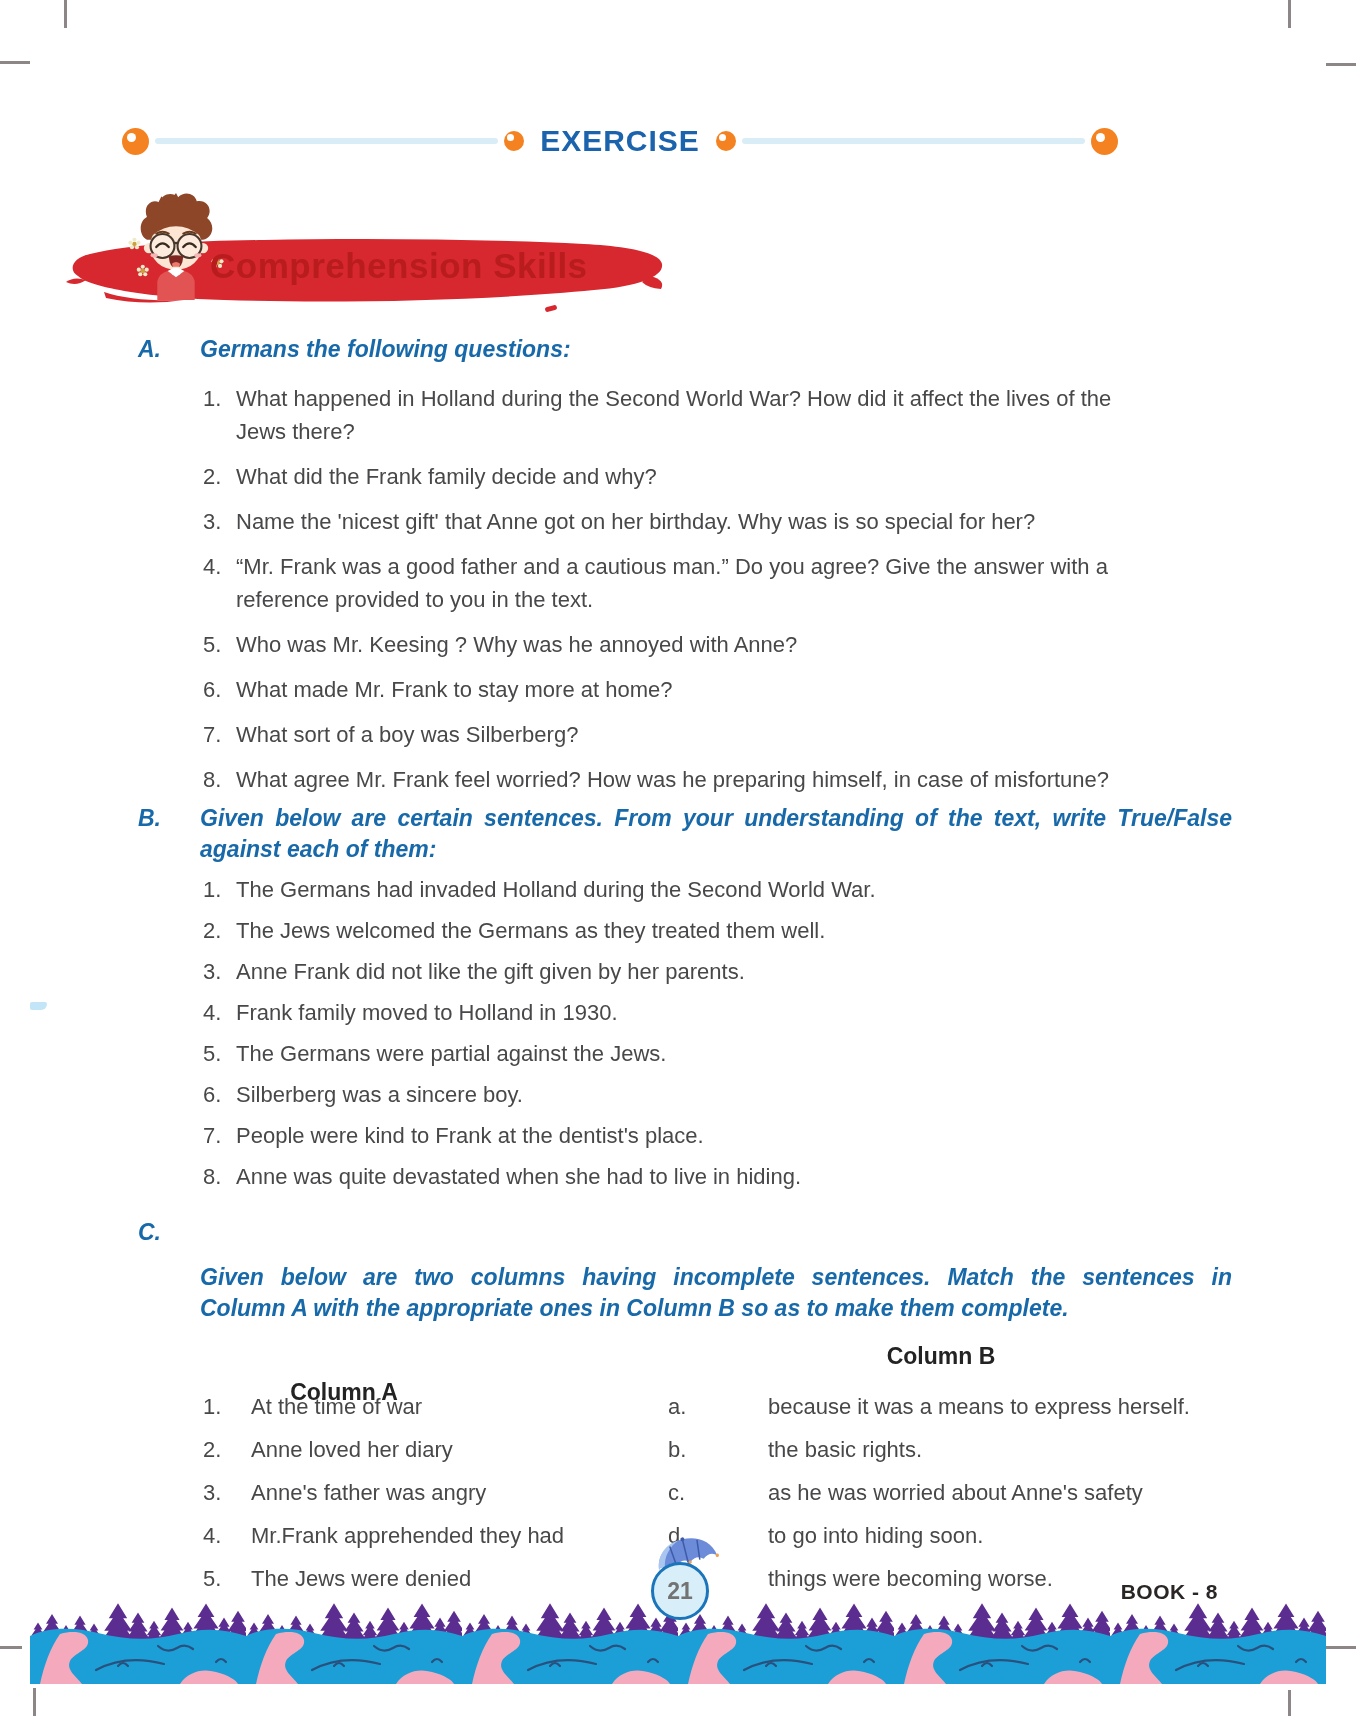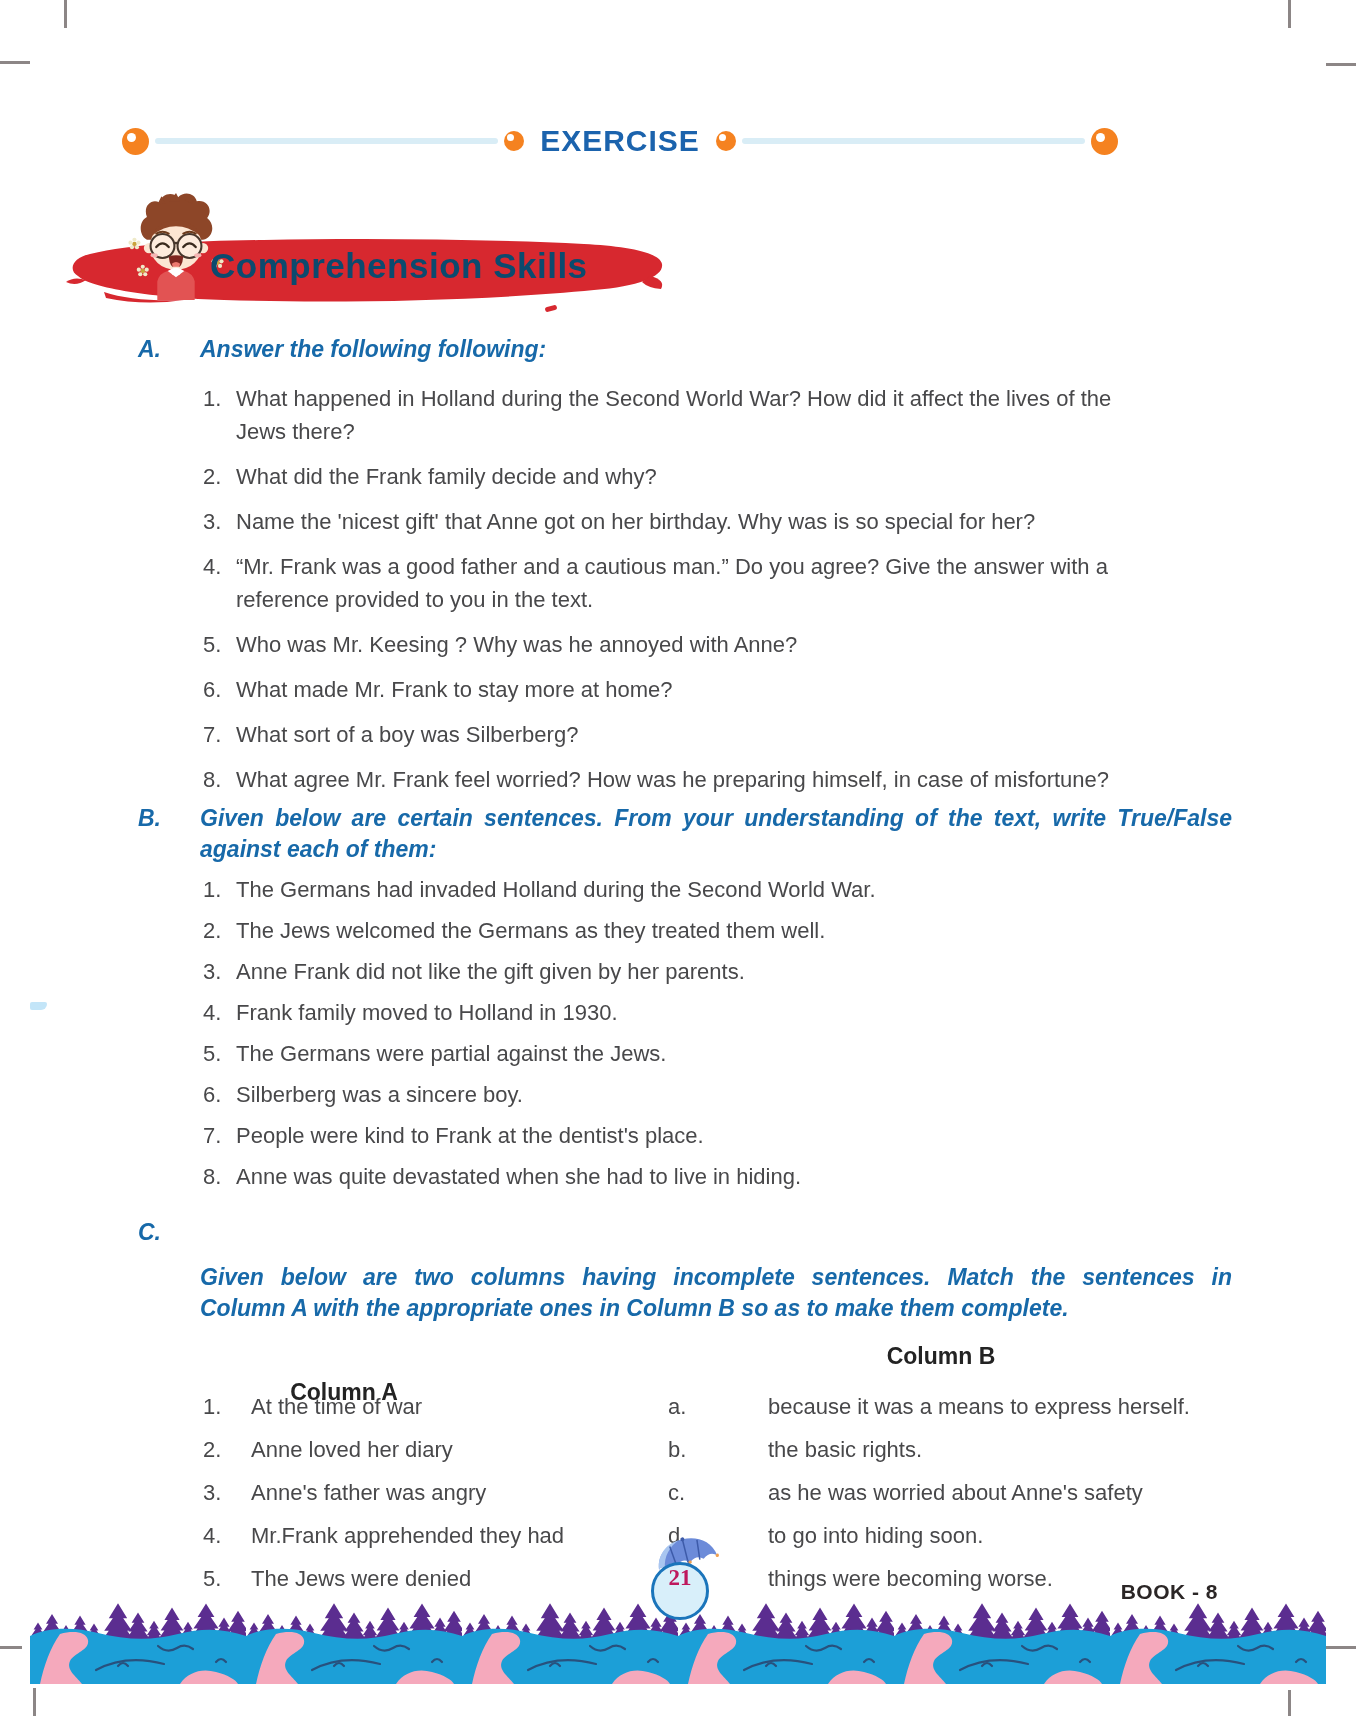--- a/index.html
+++ b/index.html
@@ -21,21 +21,21 @@
   .dot::after{content:"";position:absolute;border-radius:50%;background:#ffffff;}
   .dot.big{width:27px;height:27px;}
   .dot.big::after{width:9px;height:9px;left:5px;top:5px;}
   .dot.small{width:20px;height:20px;}
   .dot.small::after{width:7px;height:7px;left:3px;top:3px;}
   .exline{height:6px;background:#D9EDF6;border-radius:3px;flex:1 1 auto;margin:0 6px;}
   .extitle{font-size:30px;font-weight:800;color:#1B63AD;letter-spacing:1px;margin:0 16px;}
 
   
   .banner{position:absolute;left:64px;top:234px;width:604px;height:74px;z-index:2;}
-  .banner-title{position:absolute;left:210px;top:246px;z-index:4;color:#0c4a6e;
+  .banner-title{position:absolute;left:210px;top:246px;z-index:4;color:#b91c1c;
                 font-size:35px;font-weight:800;letter-spacing:0.5px;}
   .mascot{position:absolute;left:126px;top:192px;width:100px;height:108px;z-index:3;}
   .speck{position:absolute;left:545px;top:306px;width:12px;height:5px;background:#D7282F;
          border-radius:3px;transform:rotate(-14deg);}
 
   
   .section{position:absolute;left:130px;width:1102px;}
   .sec-head{display:flex;color:#1769A9;font-weight:700;font-style:italic;font-size:23px;line-height:31px;}
   .sec-letter{width:70px;padding-left:8px;box-sizing:border-box;flex:0 0 auto;}
   .sec-title{flex:1 1 auto;}
@@ -58,22 +58,22 @@
   .c-num{width:48px;padding-left:0;flex:0 0 auto;}
   .crow{padding-left:73px;}
   .c-a{width:417px;flex:0 0 auto;}
   .c-letter{width:76px;flex:0 0 auto;}
   .c-b{flex:1 1 auto;margin-left:24px;}
 
   
   .umbrella{position:absolute;left:648px;top:1536px;width:76px;height:44px;z-index:5;}
   .badge{position:absolute;left:651px;top:1562px;width:52px;height:52px;border-radius:50%;
          background:#D8EFFA;border:3px solid #1B75BB;z-index:6;
-         display:flex;align-items:flex-start;justify-content:center;
-         font-size:23px;font-weight:700;color:#be185d;font-family:Liberation Serif, serif;}
+         display:flex;align-items:center;justify-content:center;
+         font-size:23px;font-weight:700;color:#737373;}
   .book-label{position:absolute;right:138px;top:1580px;font-size:21px;font-weight:700;
               color:#2B2626;letter-spacing:0.5px;z-index:6;}
   .band{position:absolute;left:30px;top:1596px;width:1296px;height:88px;z-index:4;}
 </style>
 </head>
 <body>
 
 <div class="page">
 
   <div class="crop v" style="left:64px;top:0;"></div>
@@ -158,21 +158,21 @@
           <circle cx="2.4" cy="3.2" r="2" fill="#EFEAC9"></circle>
           <circle cx="-2.4" cy="3.2" r="2" fill="#EFEAC9"></circle>
           <circle cx="-3.8" cy="-1.2" r="2" fill="#EFEAC9"></circle>
         </g>
     </g>
   </svg>
 
   <div class="section" style="top:334px;">
     <div class="sec-head">
       <span class="sec-letter">A.</span>
-      <span class="sec-title">Answer the following following:</span>
+      <span class="sec-title">Germans the following questions:</span>
     </div>
     <div class="items">
       <div class="item">
           <span class="inum">1.</span>
           <span class="itext">What happened in Holland during the Second World War? How did it affect the lives of the
 Jews there?</span>
         </div>
       <div class="item">
           <span class="inum">2.</span>
           <span class="itext">What did the Frank family decide and why?</span>

